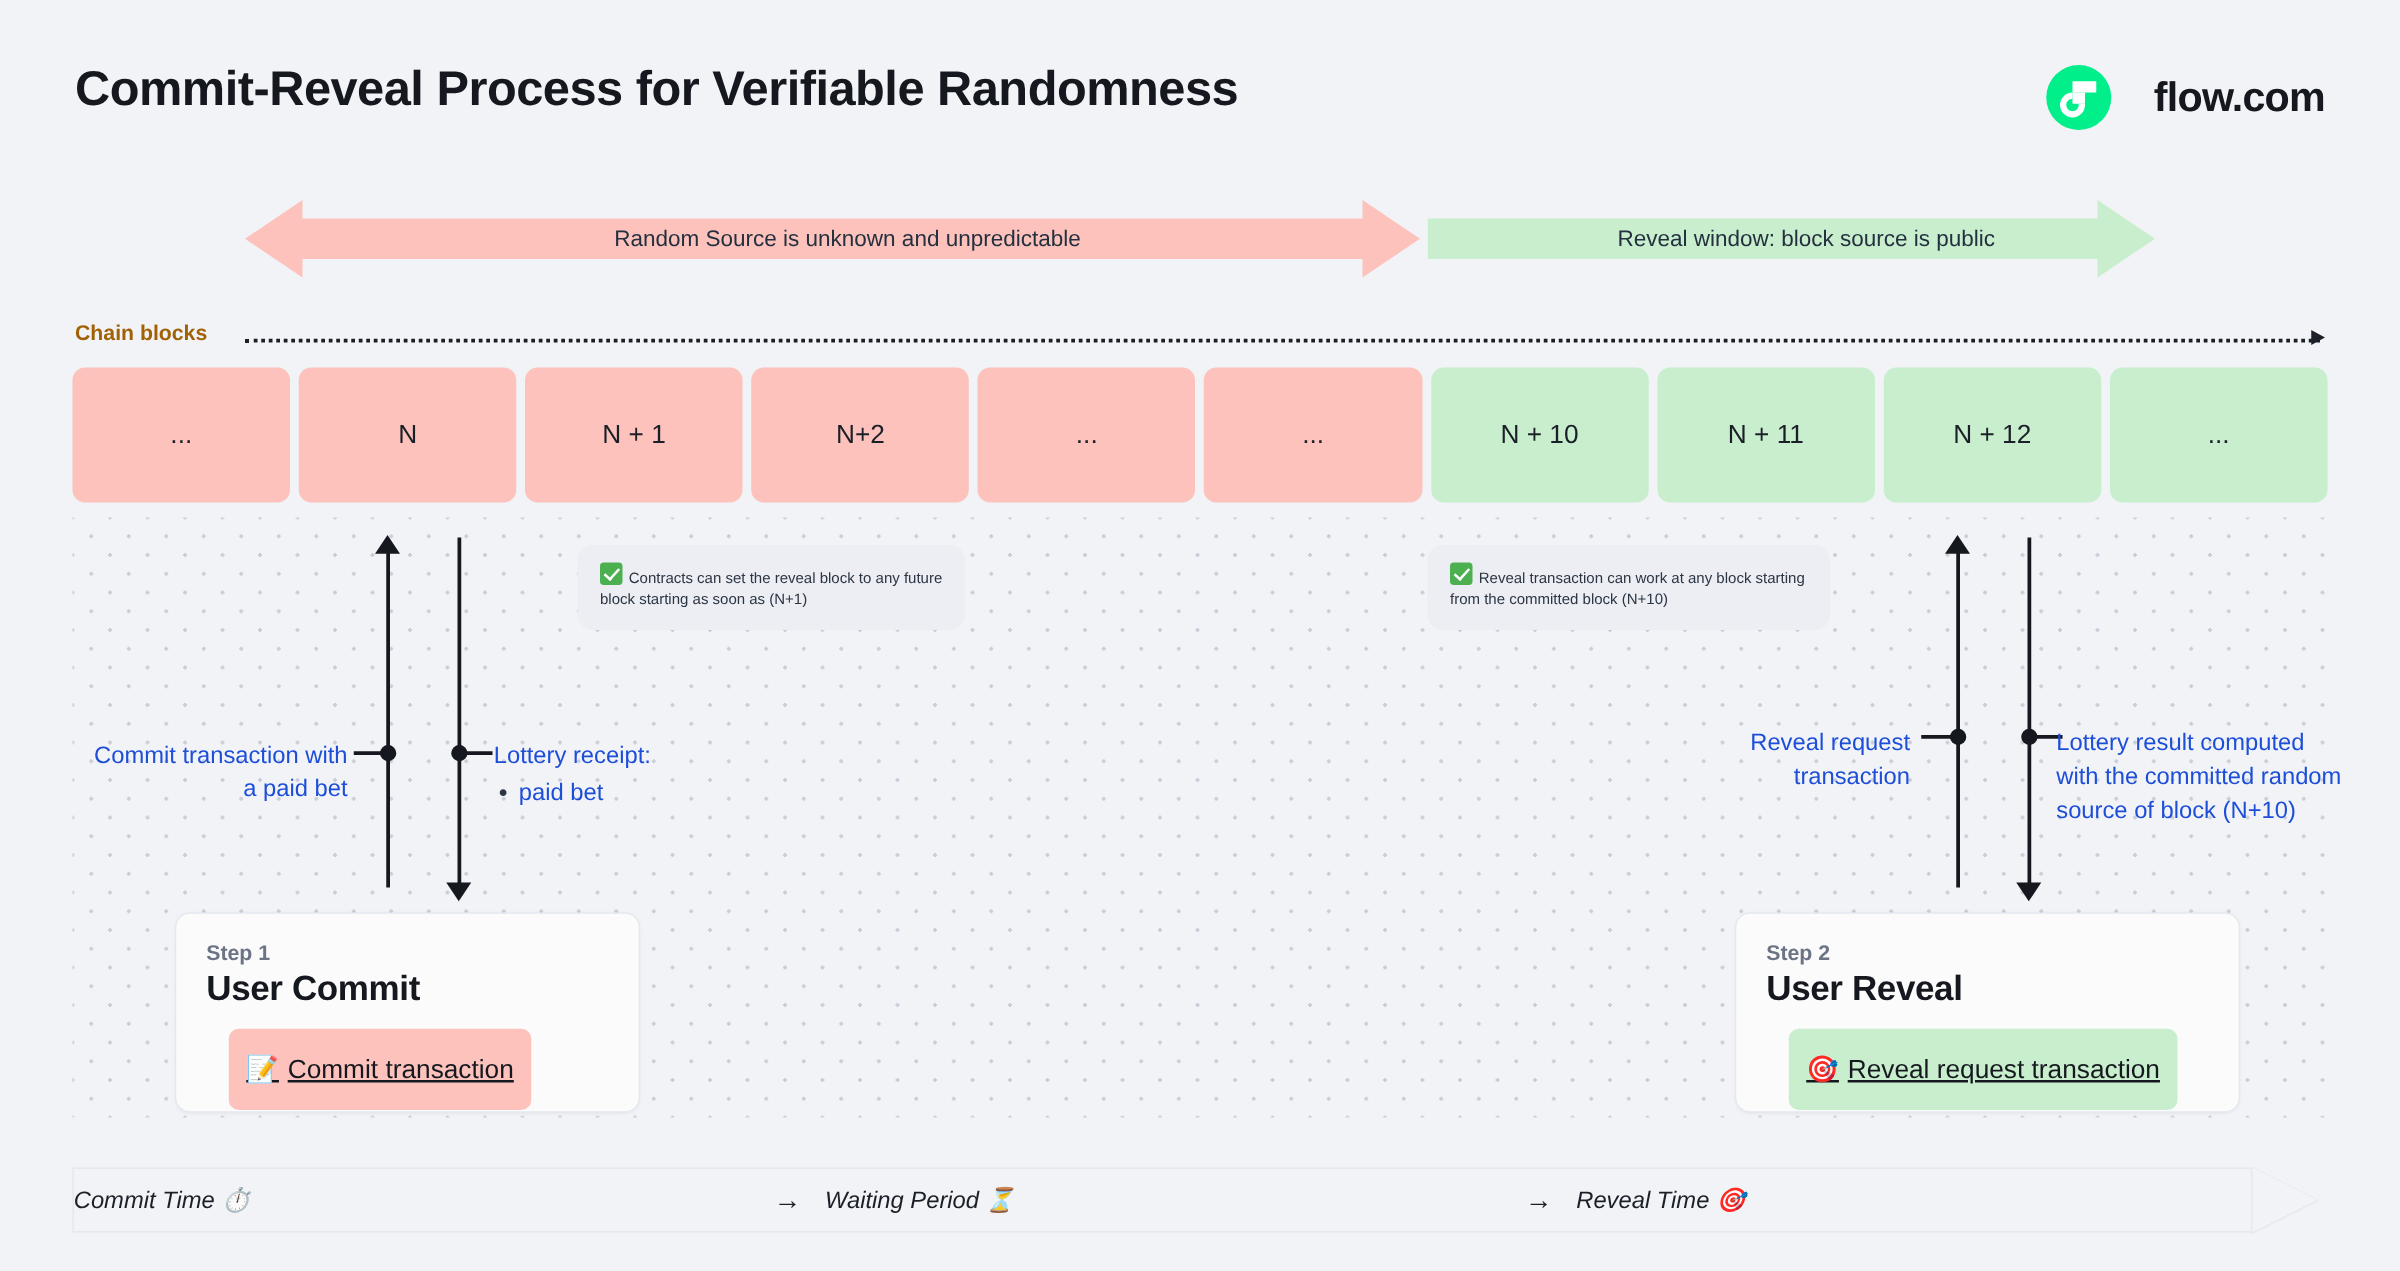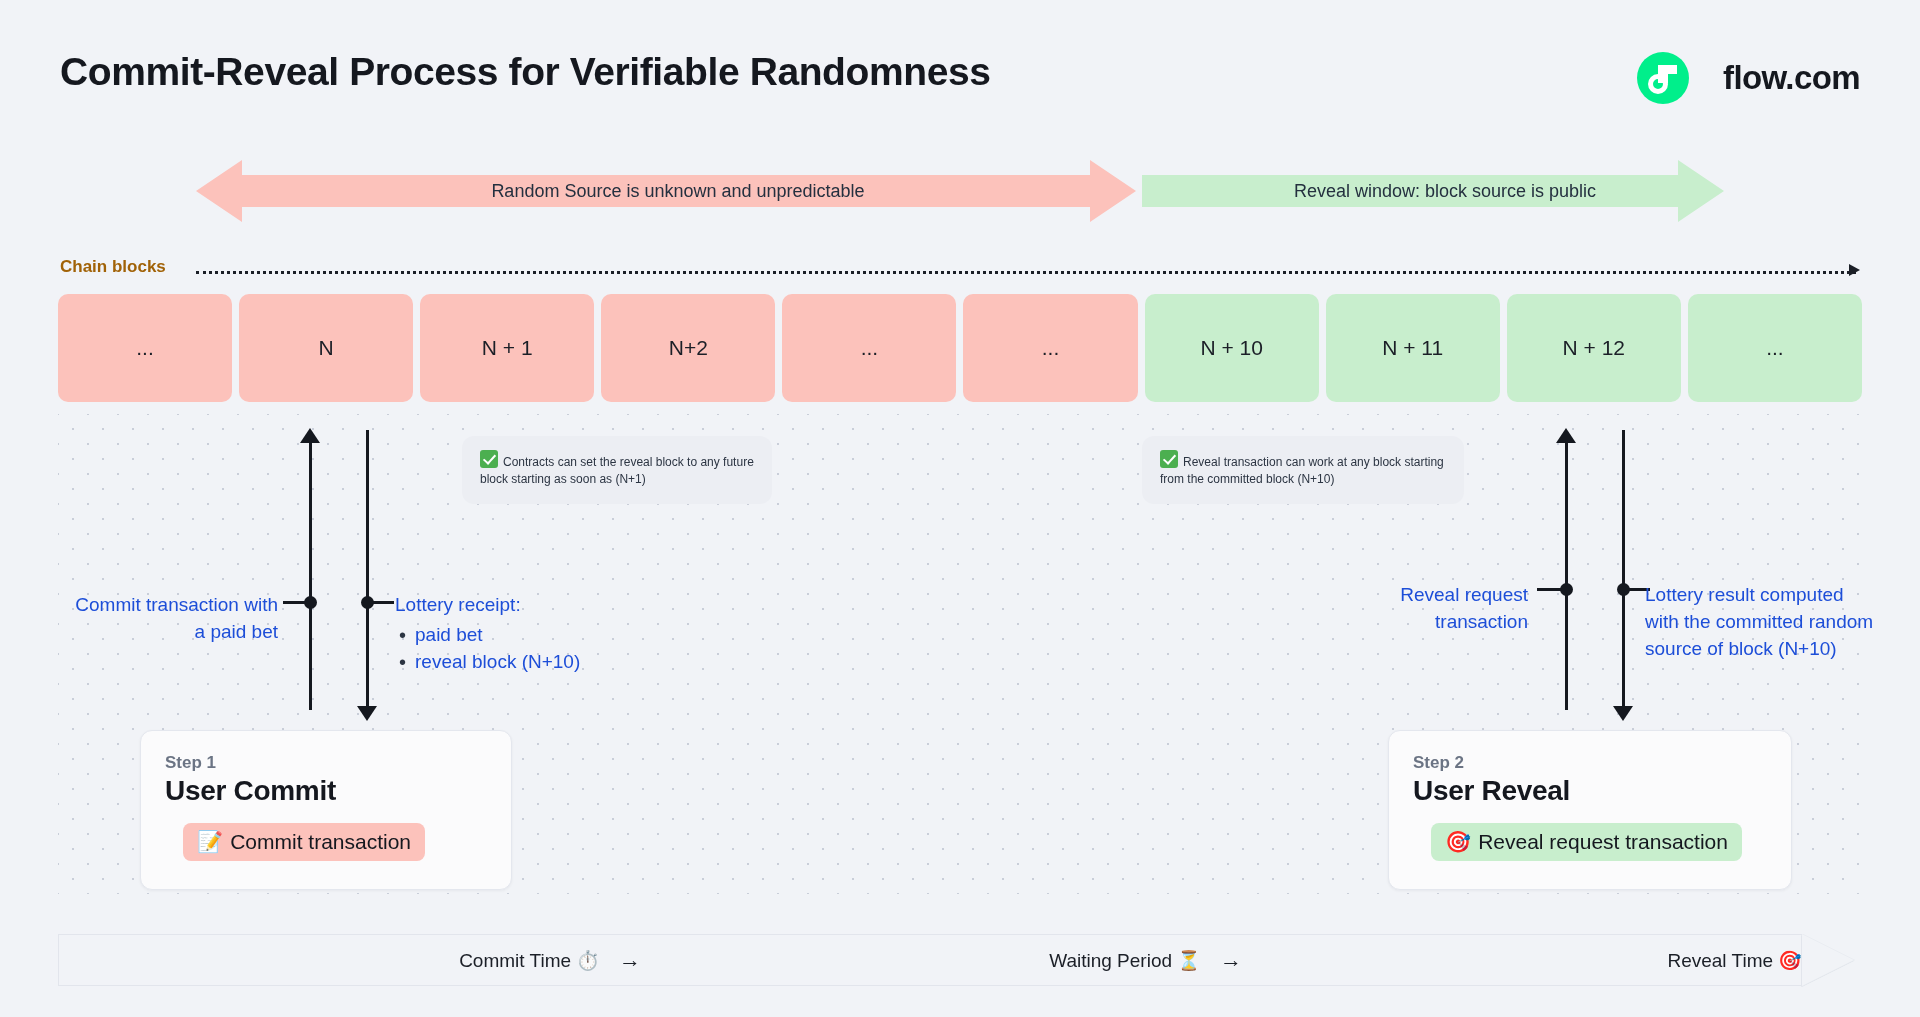--- a/index.html
+++ b/index.html
@@ -138,35 +138,36 @@
     position: absolute; background: #fbfbfc; border: 1px solid #e4e7ee;
     border-radius: 12px; padding: 22px 24px 26px 24px;
     box-shadow: 0 1px 3px rgba(20,24,35,0.05);
   }
   #step-1 { left: 140px; top: 730px; width: 372px; height: 160px; }
   #step-2 { left: 1388px; top: 730px; width: 404px; height: 160px; }
   .step-eyebrow { font-size: 17px; font-weight: 700; color: #6b7484; margin-bottom: 2px; }
   .step-title { font-size: 28px; font-weight: 700; color: #15181f; letter-spacing: -0.3px; }
   .step-chip {
     display: inline-block; margin-top: 16px; margin-left: 18px;
-    border-radius: 8px; padding: 7px 14px; font-size: 21px; color: #15181f;
+    border-radius: 8px; padding: 20px 14px; font-size: 21px; color: #15181f;
     white-space: nowrap;
+    text-decoration: underline;
   }
   .step-chip.pink { background: #fcc2bb; }
   .step-chip.green { background: #c8eecd; }
   .chip-emoji { margin-right: 7px; }
 
   
   #timeline {
     position: absolute; left: 58px; top: 934px; width: 1745px; height: 52px;
     background: #f1f3f7; border: 1px solid #e2e5ec;
     display: flex; align-items: center;
     font-size: 19px; color: #1b1f27;
   }
-  #timeline .seg { flex: 1; text-align: right; white-space: nowrap; }
+  #timeline .seg { flex: 1; text-align: left; white-space: nowrap; font-style: italic; }
   #timeline .sep { width: 60px; text-align: center; font-size: 22px; color: #1b1f27; }
   #timeline-tip {
     position: absolute; left: 1802px; top: 934px;
     width: 0; height: 0;
     border-top: 26px solid transparent; border-bottom: 26px solid transparent;
     border-left: 52px solid #f1f3f7;
     filter: drop-shadow(1px 0 0 #e2e5ec) drop-shadow(-1px 1px 0 #e2e5ec);
   }
 </style>
 </head>
@@ -258,21 +259,20 @@
   <div id="callout-2" class="callout">
     <span class="tick-icon"></span><span>Reveal transaction can work at any block starting from the committed block (N+10)</span>
   </div>
 
   <div id="anno-commit" class="anno right-align">Commit transaction with a paid bet</div>
 
   <div id="anno-receipt" class="anno">
     <div>Lottery receipt:</div>
     <ul>
       <li>paid bet</li>
-      <li>reveal block (N+10)</li>
     </ul>
   </div>
 
   <div id="anno-reveal-req" class="anno right-align">Reveal request transaction</div>
   <div id="anno-result" class="anno">Lottery result computed with the committed random source of block (N+10)</div>
 
   <div id="step-1" class="step-card">
     <div class="step-eyebrow">Step 1</div>
     <div class="step-title">User Commit</div>
     <div class="step-chip pink">

